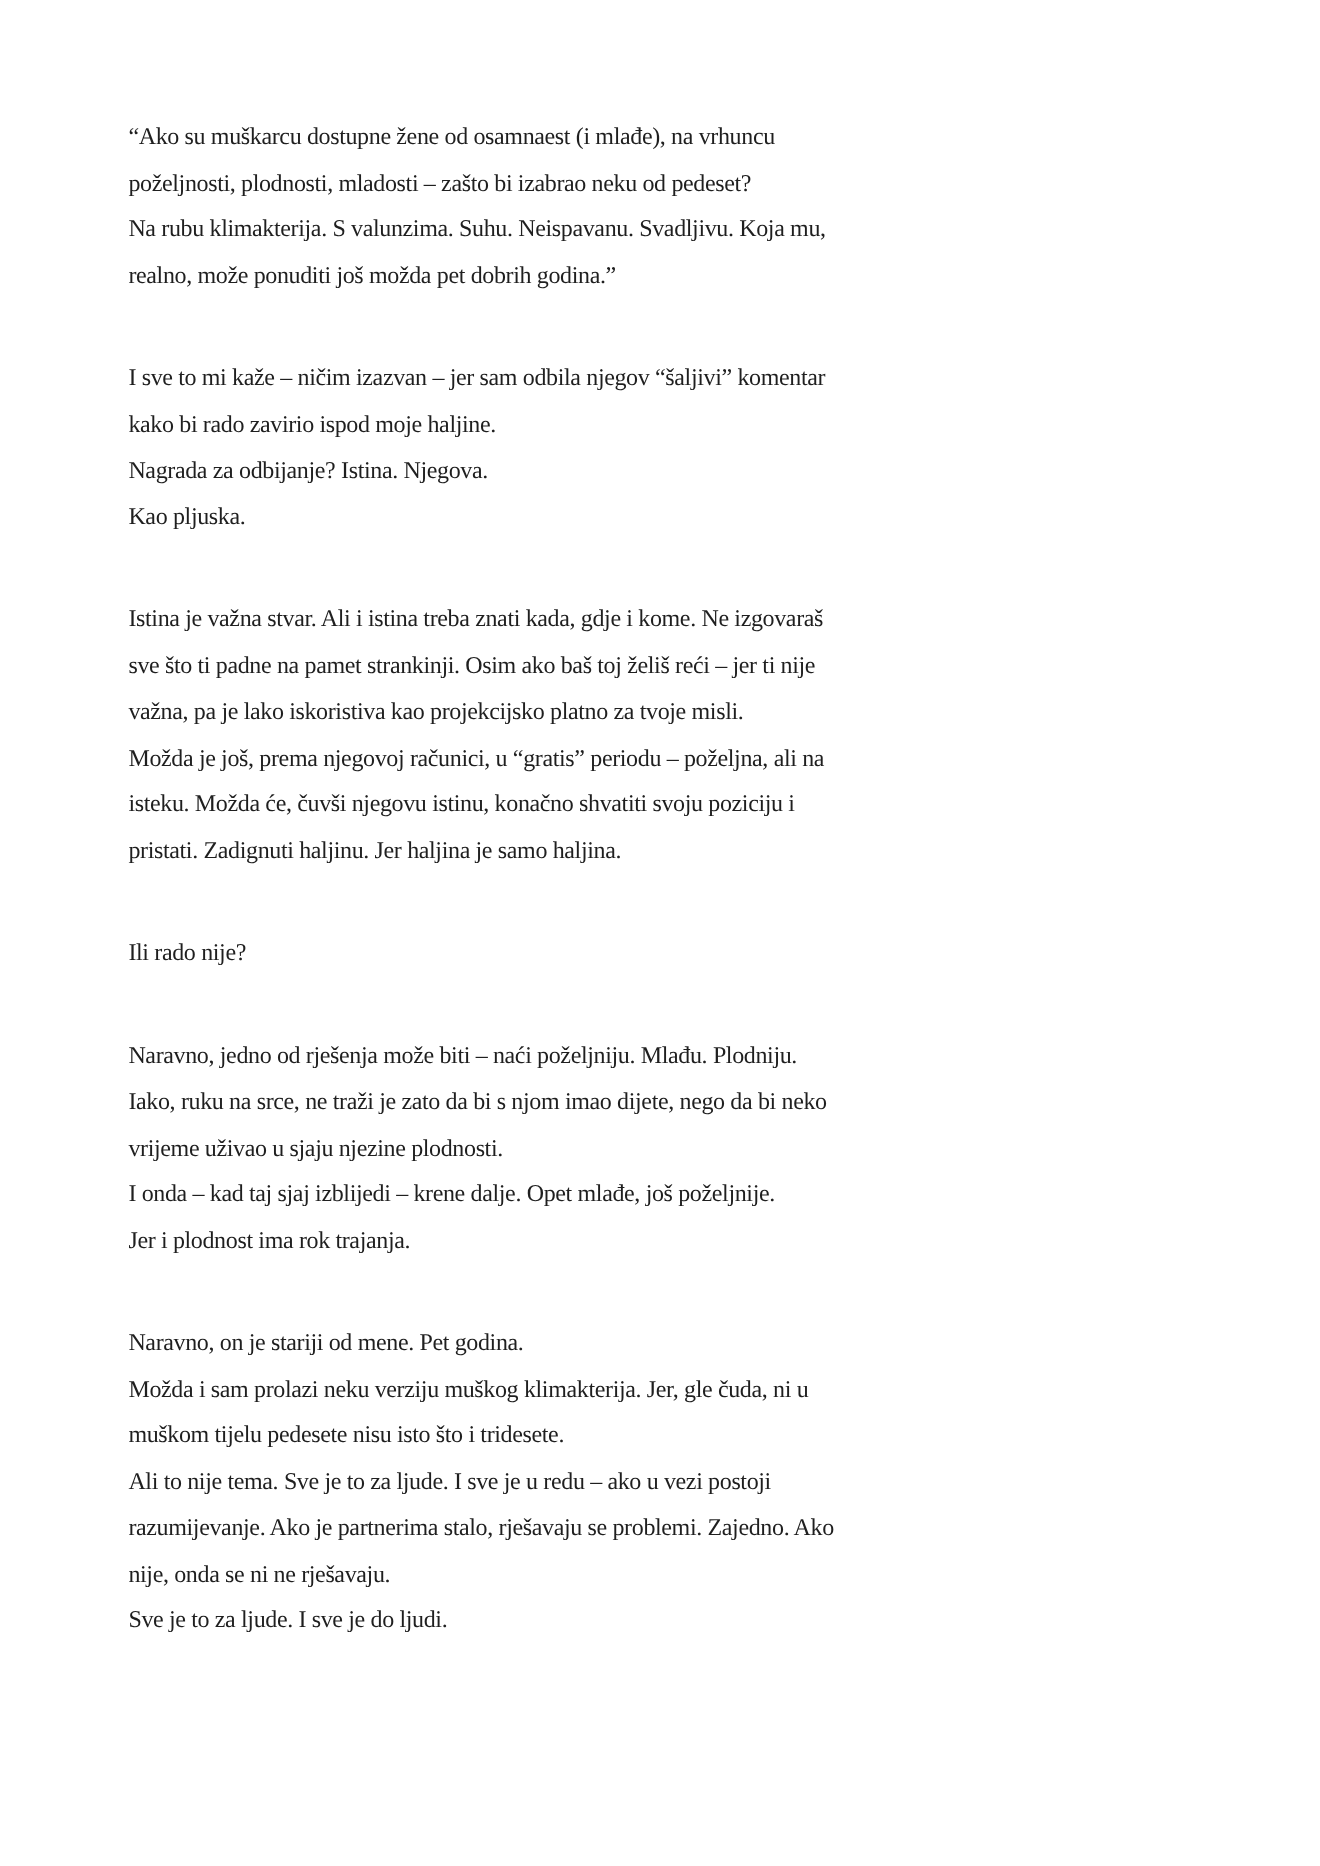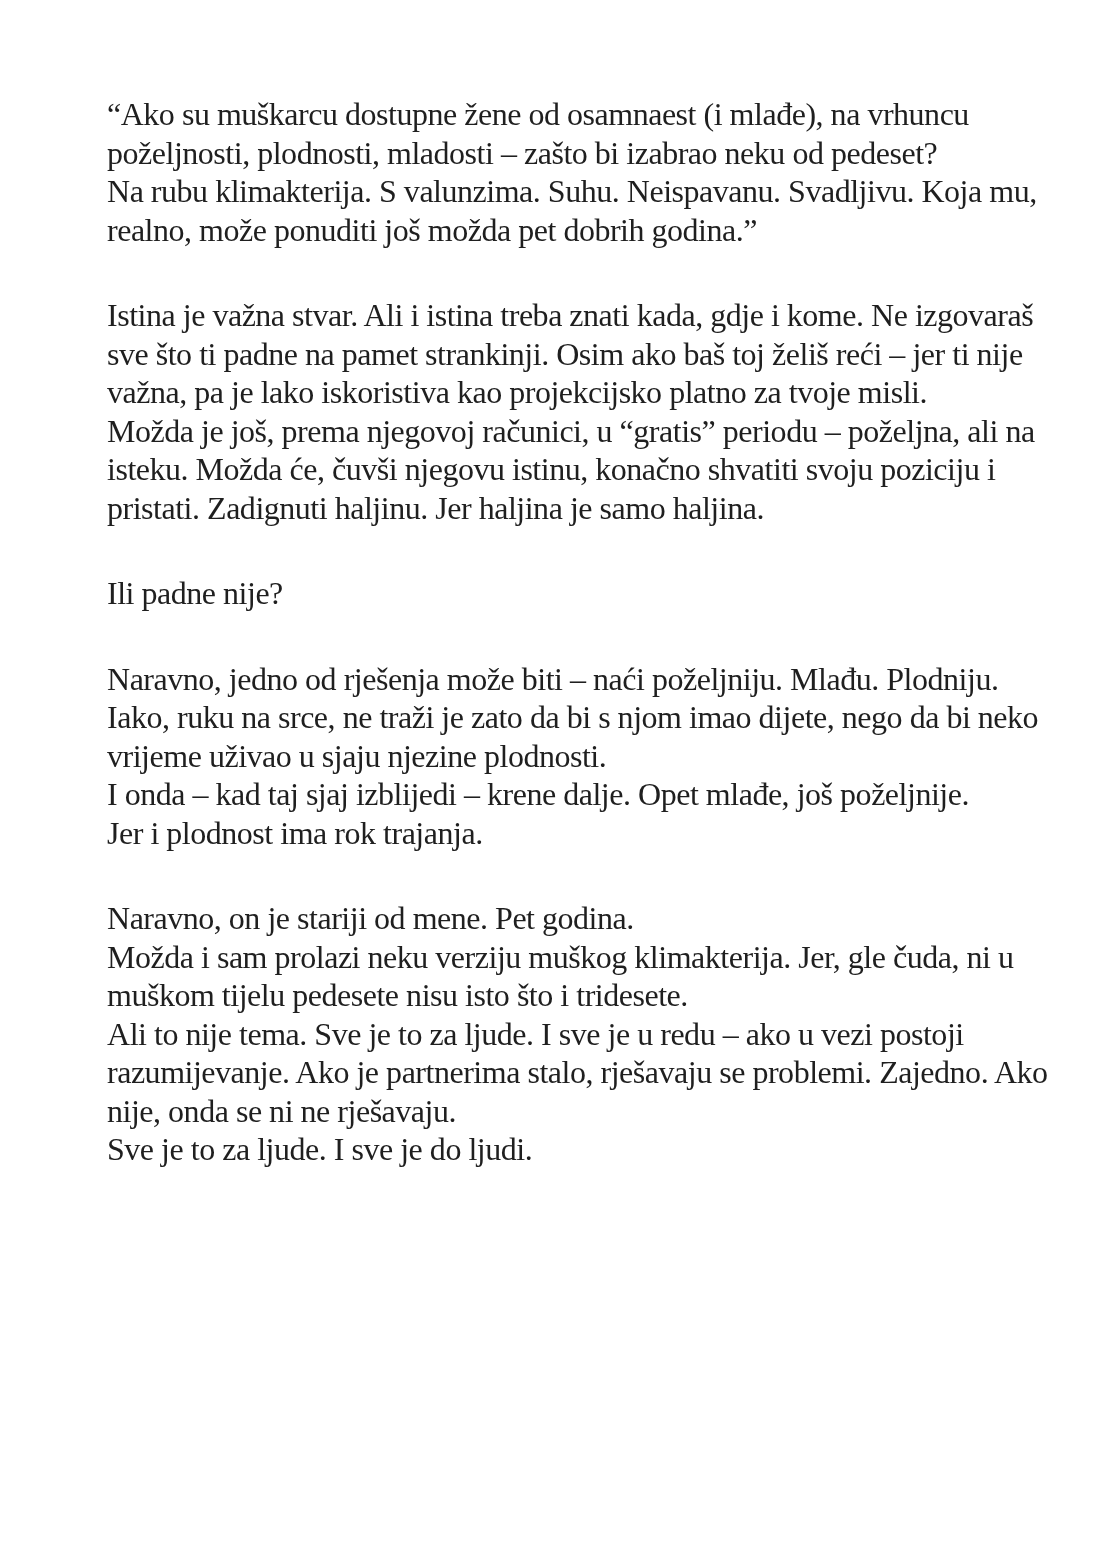--- a/index.html
+++ b/index.html
@@ -12,45 +12,49 @@
     width: 1100px;
     height: 1555px;
     background: #ffffff;
     box-sizing: border-box;
     padding: 95px 90px 0 107px;
     overflow: hidden;
   }
   .doc-body {
     color: #1f1f1f;
     font-family: "Liberation Serif", "DejaVu Serif", serif;
-    font-size: 32px;
+    font-size: 20px;
     line-height: 38.5px;
     letter-spacing: -0.015em;
   }
   .para {
     margin: 0 0 47px 0;
     white-space: pre;
   }
 </style>
 </head>
 <body>
 
 <div class="page">
   <div class="doc-body">
     <p class="para">“Ako su muškarcu dostupne žene od osamnaest (i mlađe), na vrhuncu
 poželjnosti, plodnosti, mladosti – zašto bi izabrao neku od pedeset?
 Na rubu klimakterija. S valunzima. Suhu. Neispavanu. Svadljivu. Koja mu,
 realno, može ponuditi još možda pet dobrih godina.”</p>
+    <p class="para">I sve to mi kaže – ničim izazvan – jer sam odbila njegov “šaljivi” komentar
+kako bi rado zavirio ispod moje haljine.
+Nagrada za odbijanje? Istina. Njegova.
+Kao pljuska.</p>
     <p class="para">Istina je važna stvar. Ali i istina treba znati kada, gdje i kome. Ne izgovaraš
 sve što ti padne na pamet strankinji. Osim ako baš toj želiš reći – jer ti nije
 važna, pa je lako iskoristiva kao projekcijsko platno za tvoje misli.
 Možda je još, prema njegovoj računici, u “gratis” periodu – poželjna, ali na
 isteku. Možda će, čuvši njegovu istinu, konačno shvatiti svoju poziciju i
 pristati. Zadignuti haljinu. Jer haljina je samo haljina.</p>
-    <p class="para">Ili padne nije?</p>
+    <p class="para">Ili rado nije?</p>
     <p class="para">Naravno, jedno od rješenja može biti – naći poželjniju. Mlađu. Plodniju.
 Iako, ruku na srce, ne traži je zato da bi s njom imao dijete, nego da bi neko
 vrijeme uživao u sjaju njezine plodnosti.
 I onda – kad taj sjaj izblijedi – krene dalje. Opet mlađe, još poželjnije.
 Jer i plodnost ima rok trajanja.</p>
     <p class="para">Naravno, on je stariji od mene. Pet godina.
 Možda i sam prolazi neku verziju muškog klimakterija. Jer, gle čuda, ni u
 muškom tijelu pedesete nisu isto što i tridesete.
 Ali to nije tema. Sve je to za ljude. I sve je u redu – ako u vezi postoji
 razumijevanje. Ako je partnerima stalo, rješavaju se problemi. Zajedno. Ako

